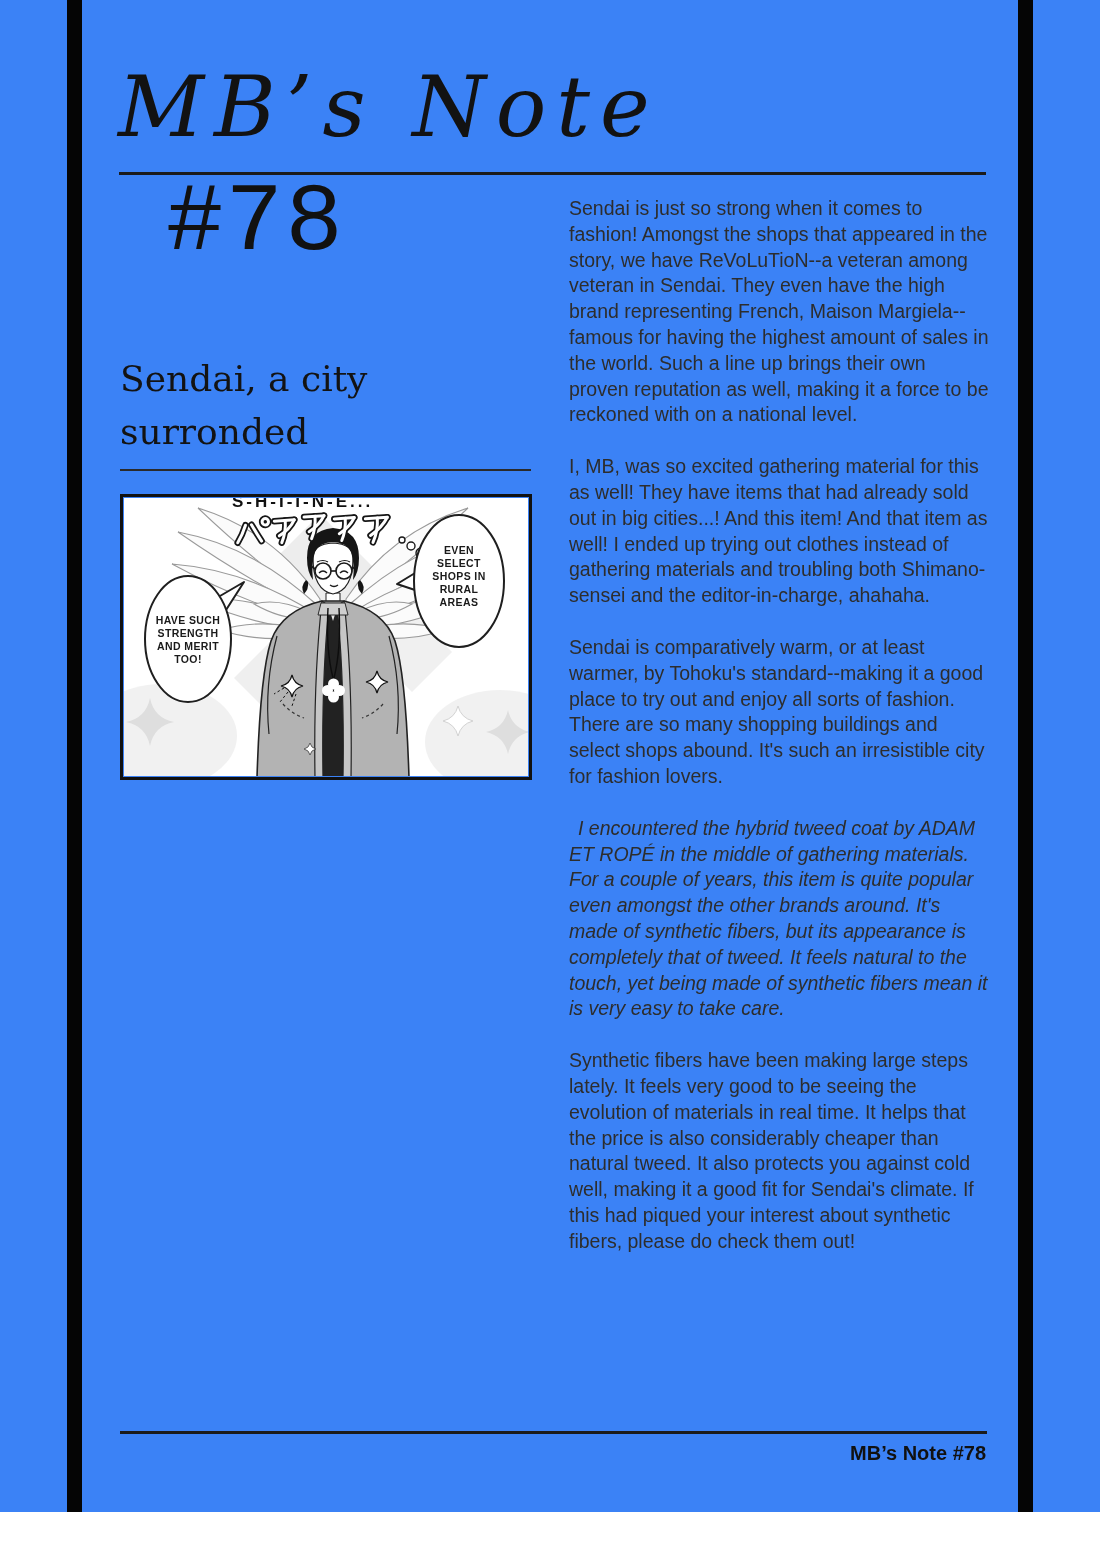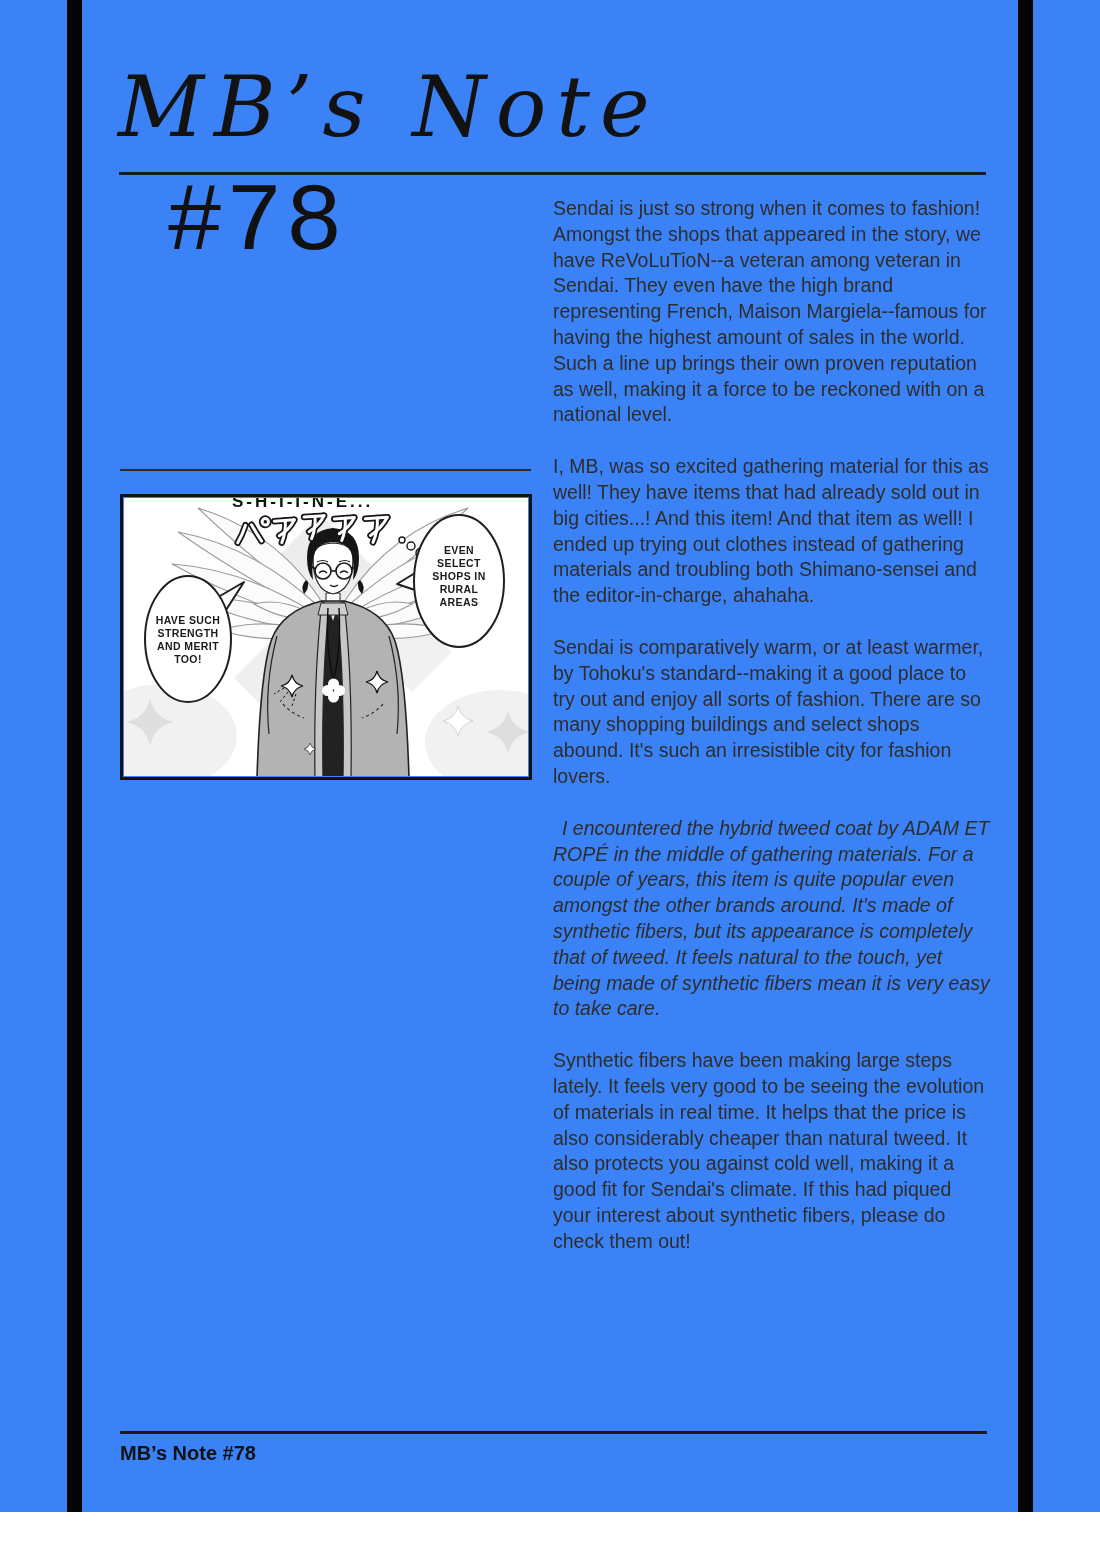--- a/index.html
+++ b/index.html
@@ -31,42 +31,43 @@
   }
   .subtitle-rule { position:absolute; left:120px; top:469px; width:411px; height:2px; background:#2a2a2a; }
 
   .panel-wrap { position:absolute; left:120px; top:494px; width:412px; height:286px;border-radius:14px; }
 
   .article {
     position:absolute; left:553px; top:196px; width:437px;
     font-size:19.5px; line-height:25.8px; color:#2d2d2d;
     text-align:left;
   }
-  .article p { margin:0 0 26px 0; }
+  .article p { margin:0 0 26px 16px; }
   .article p.indent { text-indent:9px;font-style:italic; }
 
   .footer-rule { position:absolute; left:120px; top:1431px; width:867px; height:3px; background:#1b1b1b; }
   .footer-label {
     position:absolute; left:120px; top:1442px; width:866px;
-    font-weight:bold; font-size:20px; color:#111;
+    text-align:right; font-weight:bold; font-size:20px; color:#111;
   }
 </style>
 </head>
 <body>
 
 <div class="page">
 
   <div class="edge-bar left"></div>
   <div class="edge-bar right"></div>
 
   <div class="script-title">MB’s Note</div>
   <div class="title-rule"></div>
   <div class="issue-number">#78</div>
 
   <div class="subtitle">
+    <div>Sendai, a city surronded</div>
   </div>
   <div class="subtitle-rule"></div>
 
   <div class="panel-wrap">
     <svg width="412" height="286" viewBox="0 0 412 286" xmlns="http://www.w3.org/2000/svg">
       <defs>
         <clipPath id="panelClip">
             <rect x="4" y="4" width="404" height="278"></rect>
           </clipPath>
         <g id="kanaPaths">

